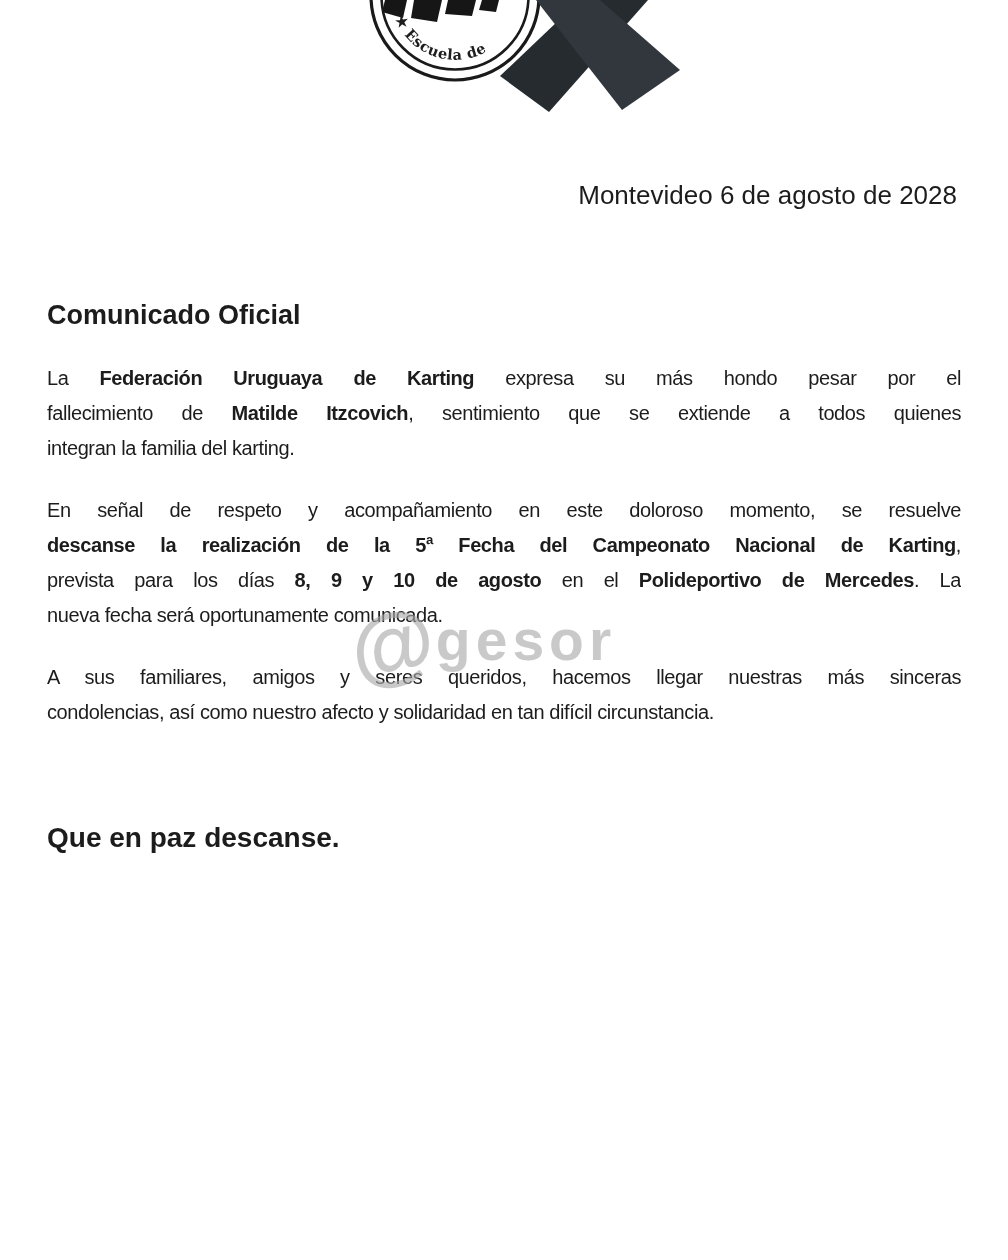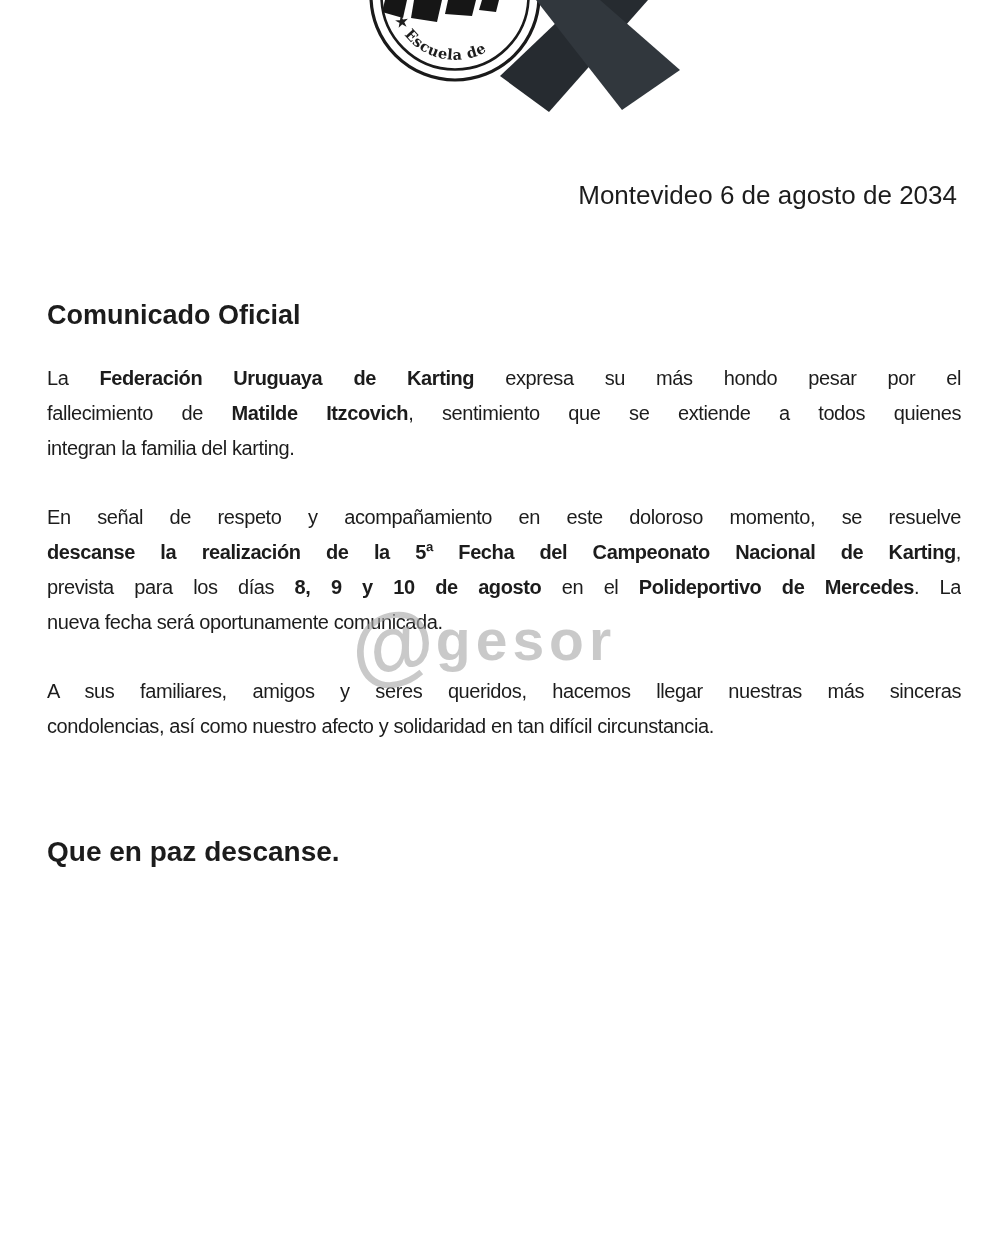--- a/index.html
+++ b/index.html
@@ -59,21 +59,21 @@
     font-size:26px;
     text-align:right;
     padding-right:4px;
   }
   .title{
     margin-top:88px;
     line-height:35px;
     font-size:27px;
     font-weight:bold;
   }
-  .para{margin-top:34px;}
+  .para{margin-top:27px;}
   .para.first{margin-top:28px;}
   .tline{
     line-height:35px;
     height:35px;
     overflow:hidden;
     font-size:20px;
     letter-spacing:-0.4px;
     text-align:left;
   }
   .tline.j{text-align:justify;}
@@ -113,21 +113,21 @@
     <polygon points="246,0 310,0 390,70 332,110" fill="#31373d"></polygon>
   </svg>
 </div>
 
 <div class="watermark">
   <span class="at">@</span>
   <span class="wname">gesor</span>
 </div>
 
 <div class="doc">
-  <div class="date-line">Montevideo 6 de agosto de 2034</div>
+  <div class="date-line">Montevideo 6 de agosto de 2028</div>
   <div class="title">Comunicado Oficial</div>
   <div class="para first">
       <div class="tline j"><span>La </span><span class="b">Federación Uruguaya de Karting</span><span> expresa su más hondo pesar por el</span></div>
       <div class="tline j"><span>fallecimiento de </span><span class="b">Matilde Itzcovich</span><span>, sentimiento que se extiende a todos quienes</span></div>
       <div class="tline"><span>integran la familia del karting.</span></div>
     </div>
   <div class="para">
       <div class="tline j"><span>En señal de respeto y acompañamiento en este doloroso momento, se resuelve</span></div>
       <div class="tline j"><span class="b">descanse la realización de la 5ª Fecha del Campeonato Nacional de Karting</span><span>,</span></div>
       <div class="tline j"><span>prevista para los días </span><span class="b">8, 9 y 10 de agosto</span><span> en el </span><span class="b">Polideportivo de Mercedes</span><span>. La</span></div>

